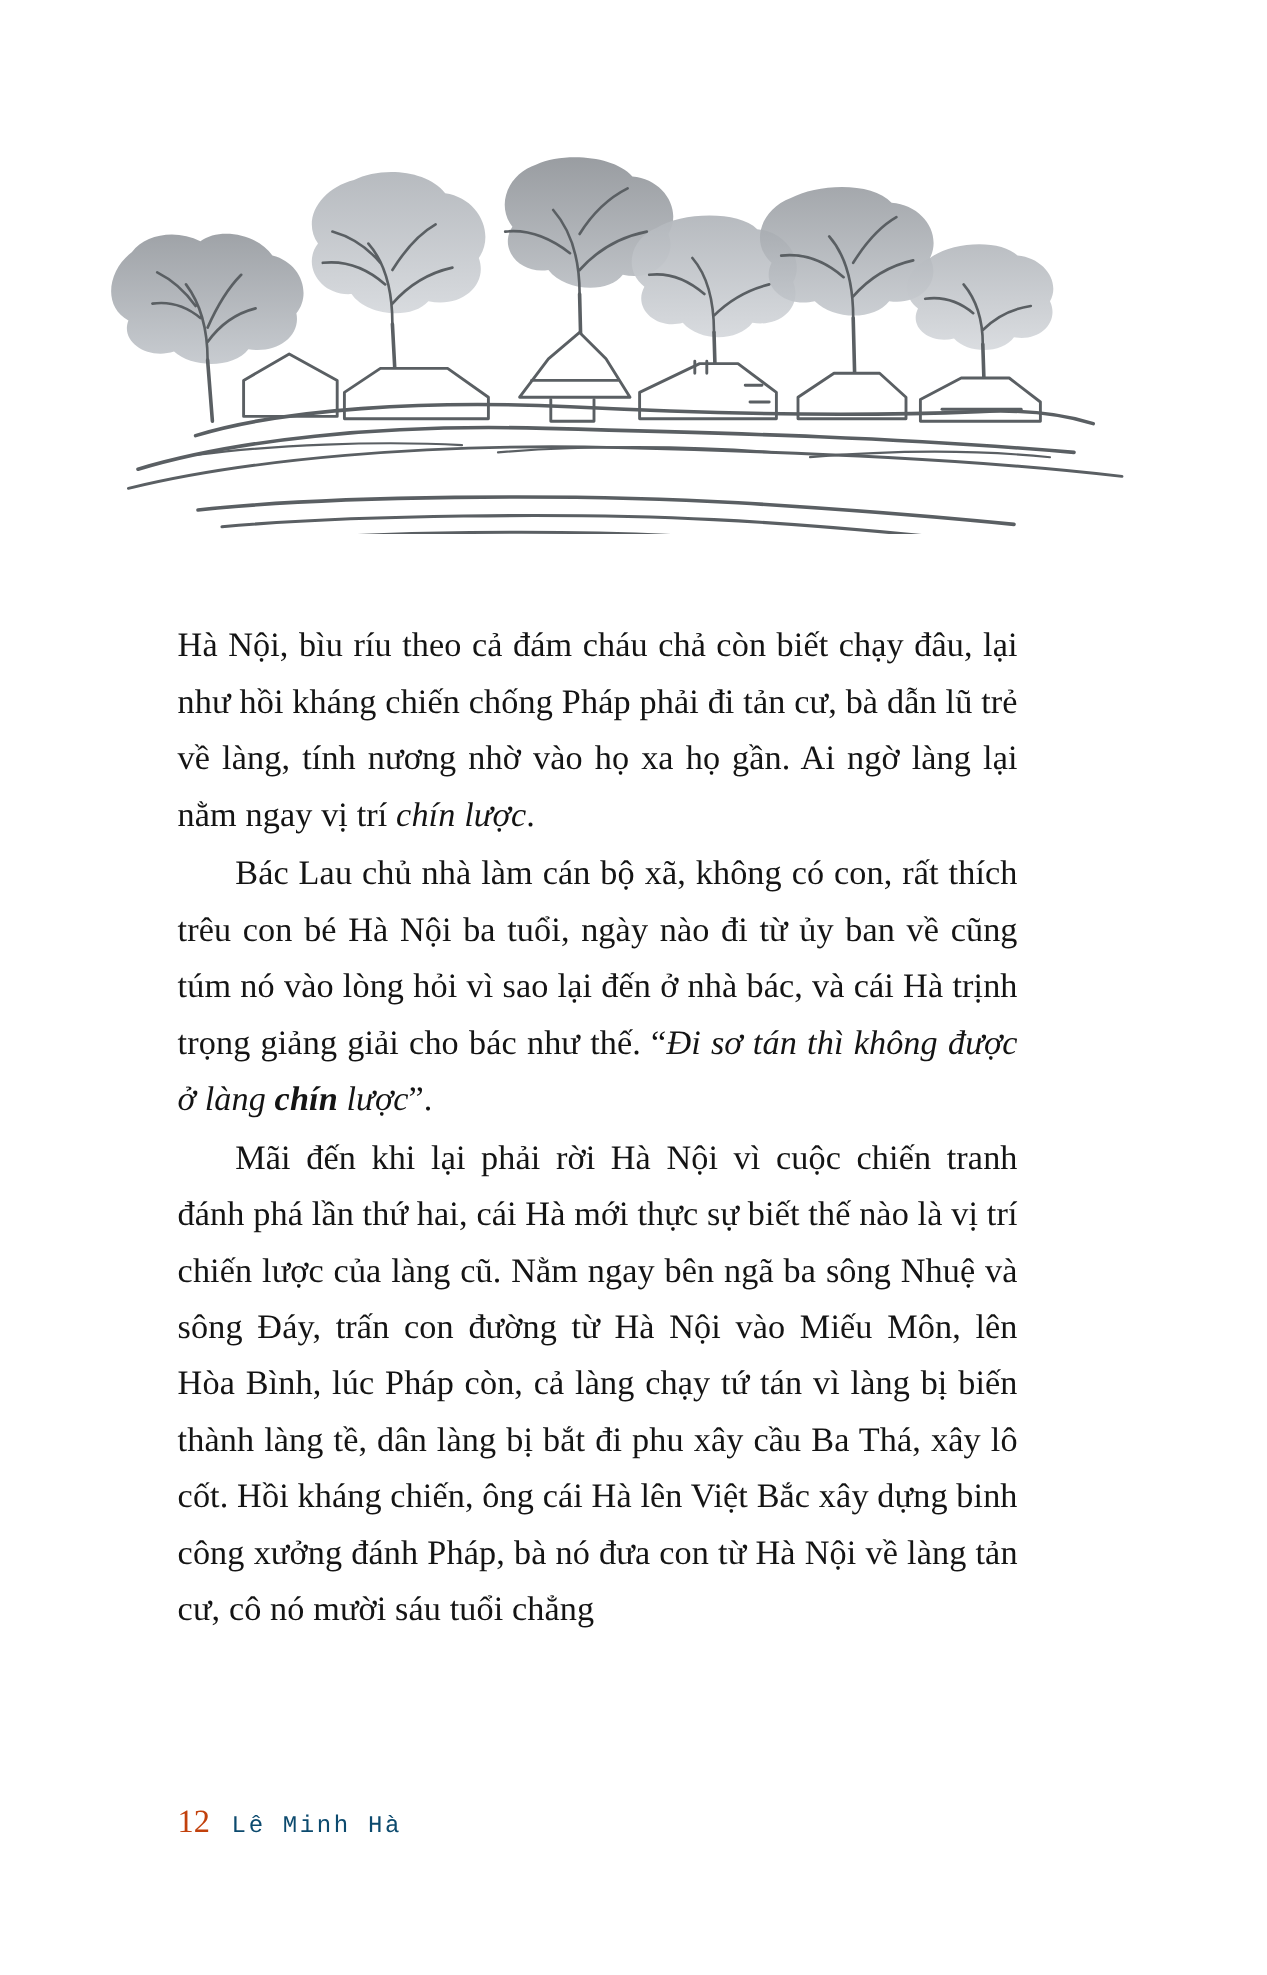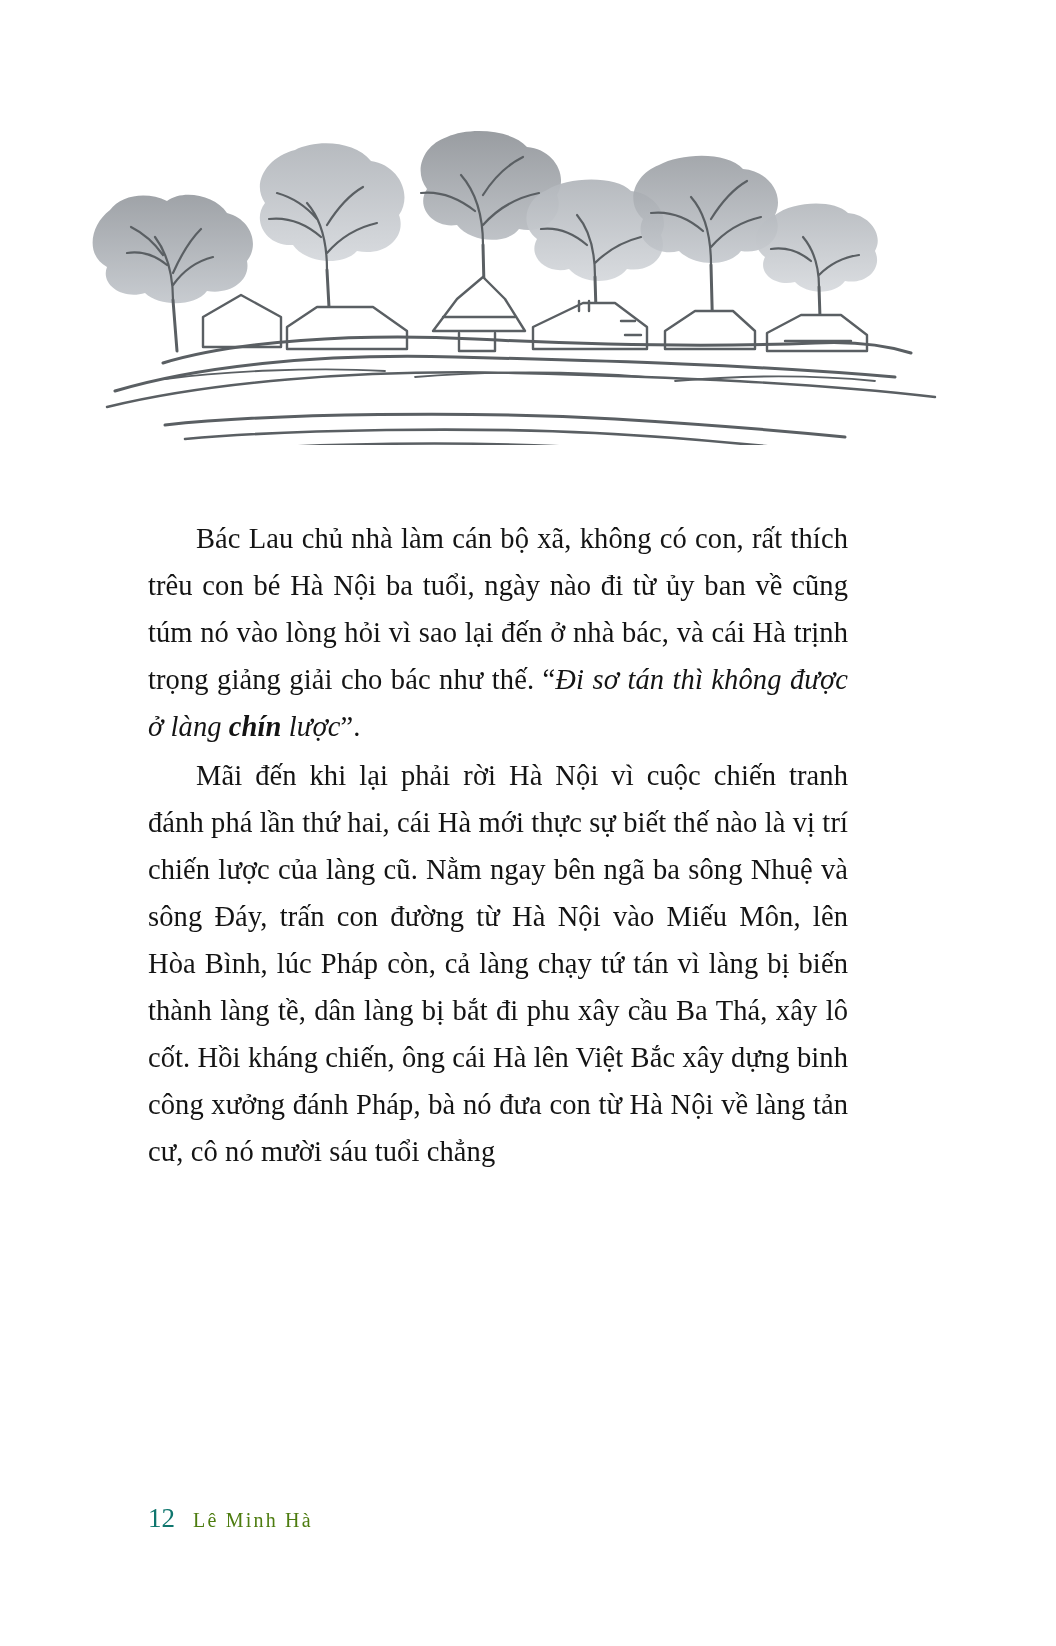--- a/index.html
+++ b/index.html
@@ -68,28 +68,28 @@
     position: absolute;
     left: 148px;
     bottom: 112px;
     display: flex;
     align-items: baseline;
     gap: 18px;
   }
   .folio {
     font-size: 27px;
     font-family: "Liberation Serif", serif;
-    color: #0f766e;
+    color: #c2410c;
     margin-top: 24px;
   }
   .running-head {
     font-size: 20px;
     letter-spacing: 2.2px;
-    font-family: Liberation Serif, serif;
-    color: #4d7c0f;
+    font-family: Liberation Mono, monospace;
+    color: #0c4a6e;
   }
 </style>
 </head>
 <body>
 
 <div class="page">
 
   <div class="illustration">
     <svg viewBox="0 0 900 350" xmlns="http://www.w3.org/2000/svg">
       <defs>
@@ -164,20 +164,21 @@
         <path d="M185 368 C280 360 410 358 510 364 C560 368 590 372 610 376" stroke-width="2.2"></path>
         <path d="M215 380 C300 374 400 372 480 376 C520 380 545 384 560 388" stroke-width="2"></path>
         <path d="M250 392 C320 386 400 384 460 388 C490 392 505 394 515 396" stroke-width="1.9"></path>
         <path d="M290 402 C350 398 410 396 450 400 C470 402 478 404 484 406" stroke-width="1.8"></path>
         <path d="M320 412 C370 408 410 408 435 411" stroke-width="1.6"></path>
       </g>
     </svg>
   </div>
 
   <div class="body-text">
+    <p class="para">Hà Nội, bìu ríu theo cả đám cháu chả còn biết chạy đâu, lại như hồi kháng chiến chống Pháp phải đi tản cư, bà dẫn lũ trẻ về làng, tính nương nhờ vào họ xa họ gần. Ai ngờ làng lại nằm ngay vị trí <em>chín lược</em>.</p>
 
     <p class="para indent">Bác Lau chủ nhà làm cán bộ xã, không có con, rất thích trêu con bé Hà Nội ba tuổi, ngày nào đi từ ủy ban về cũng túm nó vào lòng hỏi vì sao lại đến ở nhà bác, và cái Hà trịnh trọng giảng giải cho bác như thế. “<em>Đi sơ tán thì không được ở làng <span class="bi">chín</span> lược</em>”.</p>
 
     <p class="para indent">Mãi đến khi lại phải rời Hà Nội vì cuộc chiến tranh đánh phá lần thứ hai, cái Hà mới thực sự biết thế nào là vị trí chiến lược của làng cũ. Nằm ngay bên ngã ba sông Nhuệ và sông Đáy, trấn con đường từ Hà Nội vào Miếu Môn, lên Hòa Bình, lúc Pháp còn, cả làng chạy tứ tán vì làng bị biến thành làng tề, dân làng bị bắt đi phu xây cầu Ba Thá, xây lô cốt. Hồi kháng chiến, ông cái Hà lên Việt Bắc xây dựng binh công xưởng đánh Pháp, bà nó đưa con từ Hà Nội về làng tản cư, cô nó mười sáu tuổi chẳng</p>
   </div>
 
   <div class="footer">
     <span class="folio">12</span>
     <span class="running-head">Lê Minh Hà</span>
   </div>

